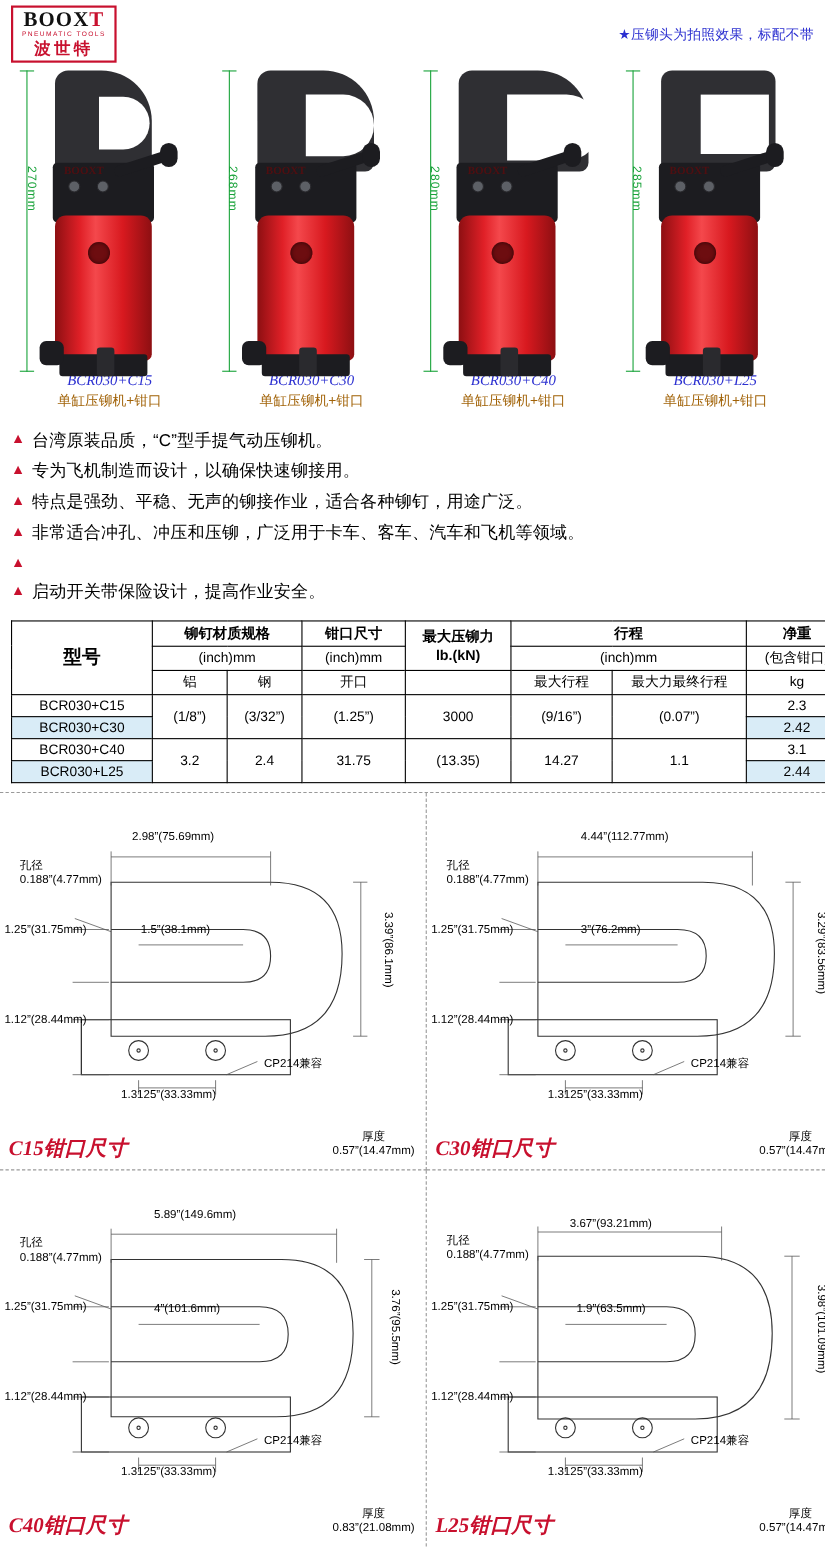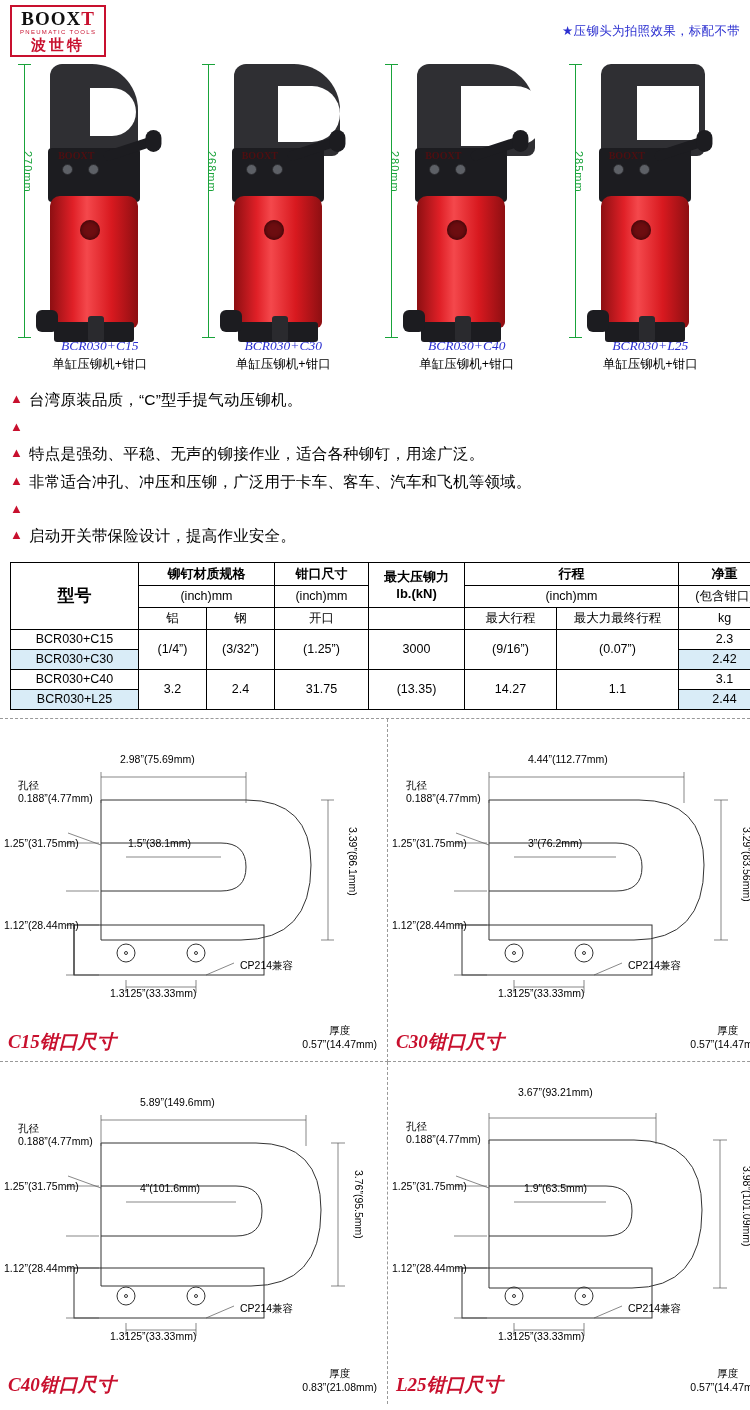--- a/index.html
+++ b/index.html
@@ -198,21 +198,21 @@
   }
   .p-title {
     margin-top: 6px;
     font-size: 13.5px;
     color:#2b2fd0;
     font-style: italic;
     font-family:"Liberation Serif", serif;
   }
   .p-sub {
     font-size: 12.5px;
-    color:#000000;
+    color:#a16207;
     margin-top: 2px;
   }
 
   
   .bullets {
     padding: 4px 10px 2px 10px;
   }
   .bullet {
     display: flex;
     align-items: flex-start;
@@ -398,20 +398,21 @@
 
 </div>
 
 <div class="bullets">
   <div class="bullet">
     <span class="tri">▲</span>
     <span>台湾原装品质，“C”型手提气动压铆机。</span>
   </div>
   <div class="bullet">
     <span class="tri">▲</span>
+    <span>专为飞机制造而设计，以确保快速铆接用。</span>
   </div>
   <div class="bullet">
     <span class="tri">▲</span>
     <span>特点是强劲、平稳、无声的铆接作业，适合各种铆钉，用途广泛。</span>
   </div>
   <div class="bullet">
     <span class="tri">▲</span>
     <span>非常适合冲孔、冲压和压铆，广泛用于卡车、客车、汽车和飞机等领域。</span>
   </div>
   <div class="bullet">
@@ -457,21 +458,21 @@
     <td>钢</td>
     <td>开口</td>
     <td></td>
     <td>最大行程</td>
     <td>最大力最终行程</td>
     <td>kg</td>
   </tr>
 
   <tr class="row-plain">
     <td>BCR030+C15</td>
-    <td rowspan="2">(1/4”)</td>
+    <td rowspan="2">(1/8”)</td>
     <td rowspan="2">(3/32”)</td>
     <td rowspan="2">(1.25”)</td>
     <td rowspan="2">3000</td>
     <td rowspan="2">(9/16”)</td>
     <td rowspan="2">(0.07”)</td>
     <td>2.3</td>
   </tr>
   <tr class="row-alt">
     <td>BCR030+C30</td>
     <td>2.42</td>
@@ -667,21 +668,21 @@
           <path d="M120 255 L120 268"></path>
           <path d="M190 255 L190 268"></path>
         <path d="M62 108 L95 120"></path>
         <path d="M200 250 L228 238"></path>
       </g>
     </svg>
     <div class="lbl" style="left:18px;top:58px">
       <span>孔径</span><br>
       <span>0.188”(4.77mm)</span>
     </div>
-    <div class="lbl" style="left:130px;top:24px">3.67”(93.21mm)</div>
+    <div class="lbl" style="left:130px;top:42px">3.67”(93.21mm)</div>
     <div class="lbl vert" style="right:22px;top:104px">3.98”(101.09mm)</div>
     <div class="lbl" style="left:4px;top:118px">1.25”(31.75mm)</div>
     <div class="lbl" style="left:136px;top:120px">1.9”(63.5mm)</div>
     <div class="lbl" style="left:4px;top:200px">1.12”(28.44mm)</div>
     <div class="lbl" style="left:110px;top:268px">1.3125”(33.33mm)</div>
     <div class="lbl" style="left:240px;top:240px">CP214兼容</div>
     <div class="thk">
       <span>厚度</span><br>
       <span>0.57”(14.47mm)</span>
     </div>

